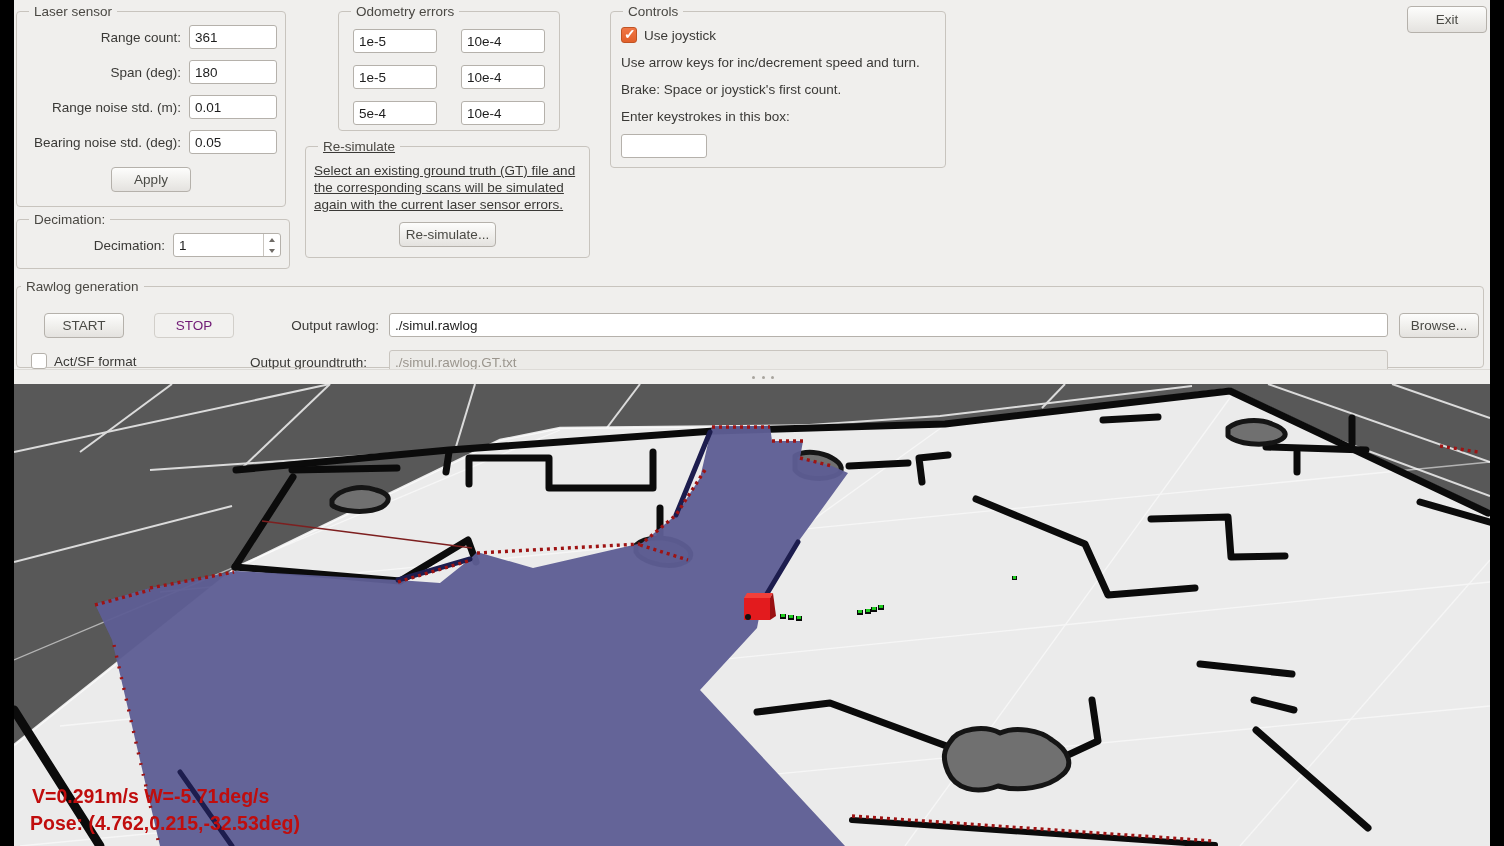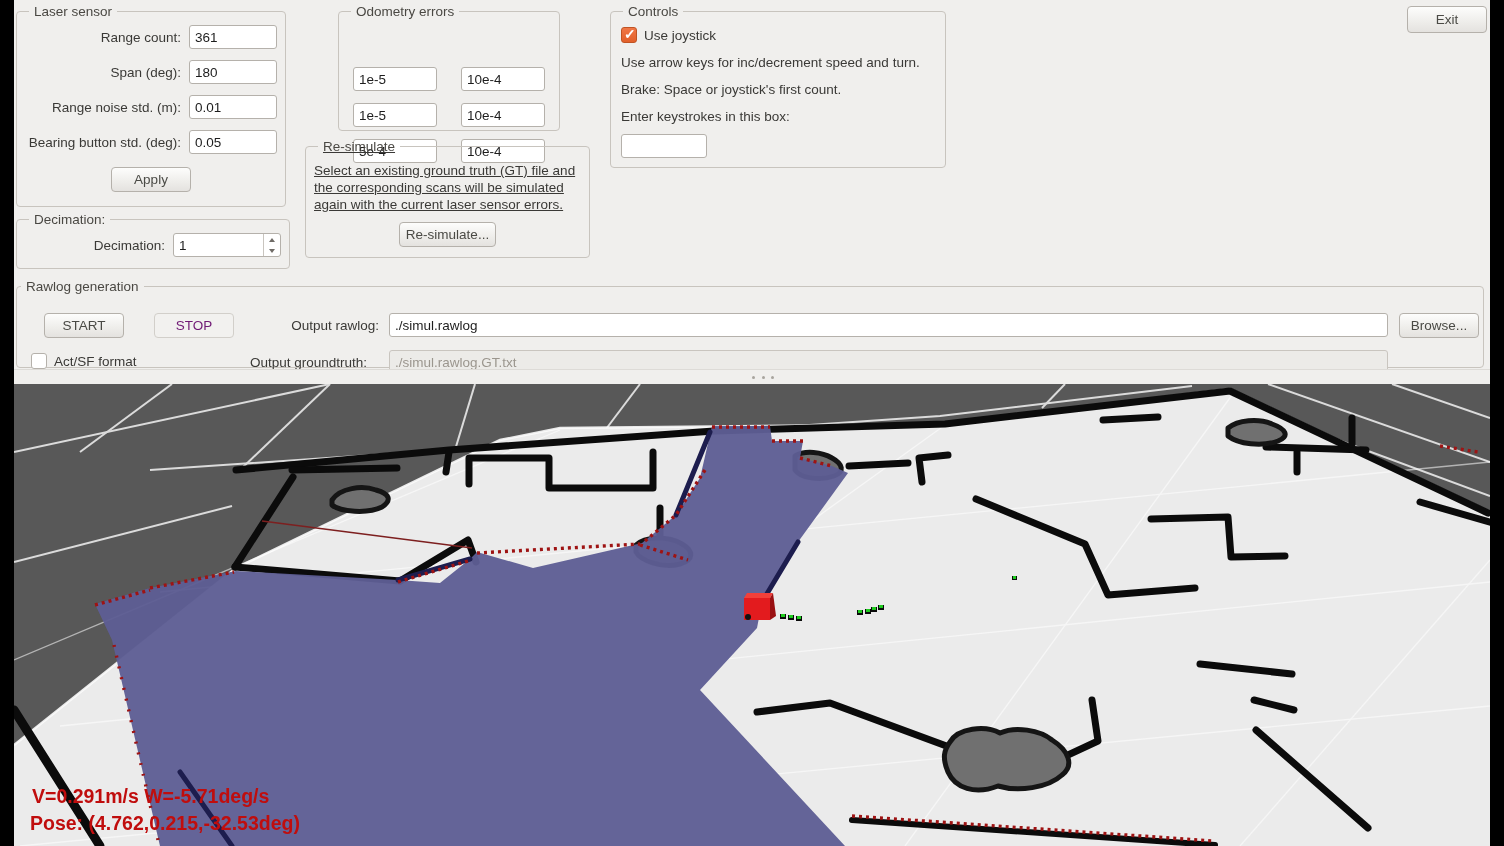--- a/index.html
+++ b/index.html
@@ -62,21 +62,21 @@
   #grp-rawlog  { left:16px; top:279px; width:1468px; height:89px; }
   #exit-btn    { position:absolute; left:1407px; top:6px; width:80px; height:27px; line-height:25px; }
 
   #grp-laser .tf { width:88px; }
   #apply-row { justify-content:center; margin-top:13px; }
   #apply-btn { width:80px; height:25px; }
 
   #grp-decim .rlabel { flex:0 0 148px; }
   #decim-input { width:108px; }
 
-  #odo-grid { display:grid; grid-template-columns:84px 84px; grid-gap:12px 24px; padding:4px 0 0 6px;margin-top:38px; }
+  #odo-grid { display:grid; grid-template-columns:84px 84px; grid-gap:12px 24px; padding:4px 0 0 6px; }
   #odo-grid .tf { width:84px; }
 
   #resim-text { font-size:13.5px; line-height:17px; color:#3a3936; margin-top:2px; }
   #resim-btnrow { text-align:center; margin-top:9px; }
   #resim-btn { width:97px; height:25px; }
 
   #grp-ctrl .ctl-line { margin:12px 0 0 2px; }
   #joy-row { margin:2px 0 0 2px; }
   #joy-row span.lbl { margin-left:7px; }
   #keystroke-input { width:86px; margin:10px 0 0 2px; }
@@ -120,21 +120,21 @@
   </div>
   <div class="row">
     <span class="rlabel">Span (deg):</span>
     <input class="tf" value="180" style="">
   </div>
   <div class="row">
     <span class="rlabel">Range noise std. (m):</span>
     <input class="tf" value="0.01" style="">
   </div>
   <div class="row">
-    <span class="rlabel">Bearing button std. (deg):</span>
+    <span class="rlabel">Bearing noise std. (deg):</span>
     <input class="tf" value="0.05" style="">
   </div>
   <div class="row" id="apply-row">
     <span class="btn" id="apply-btn">Apply</span>
   </div>
 </fieldset>
 
 <fieldset class="grp" id="grp-decim">
   <legend>Decimation:</legend>
   <div class="row">

